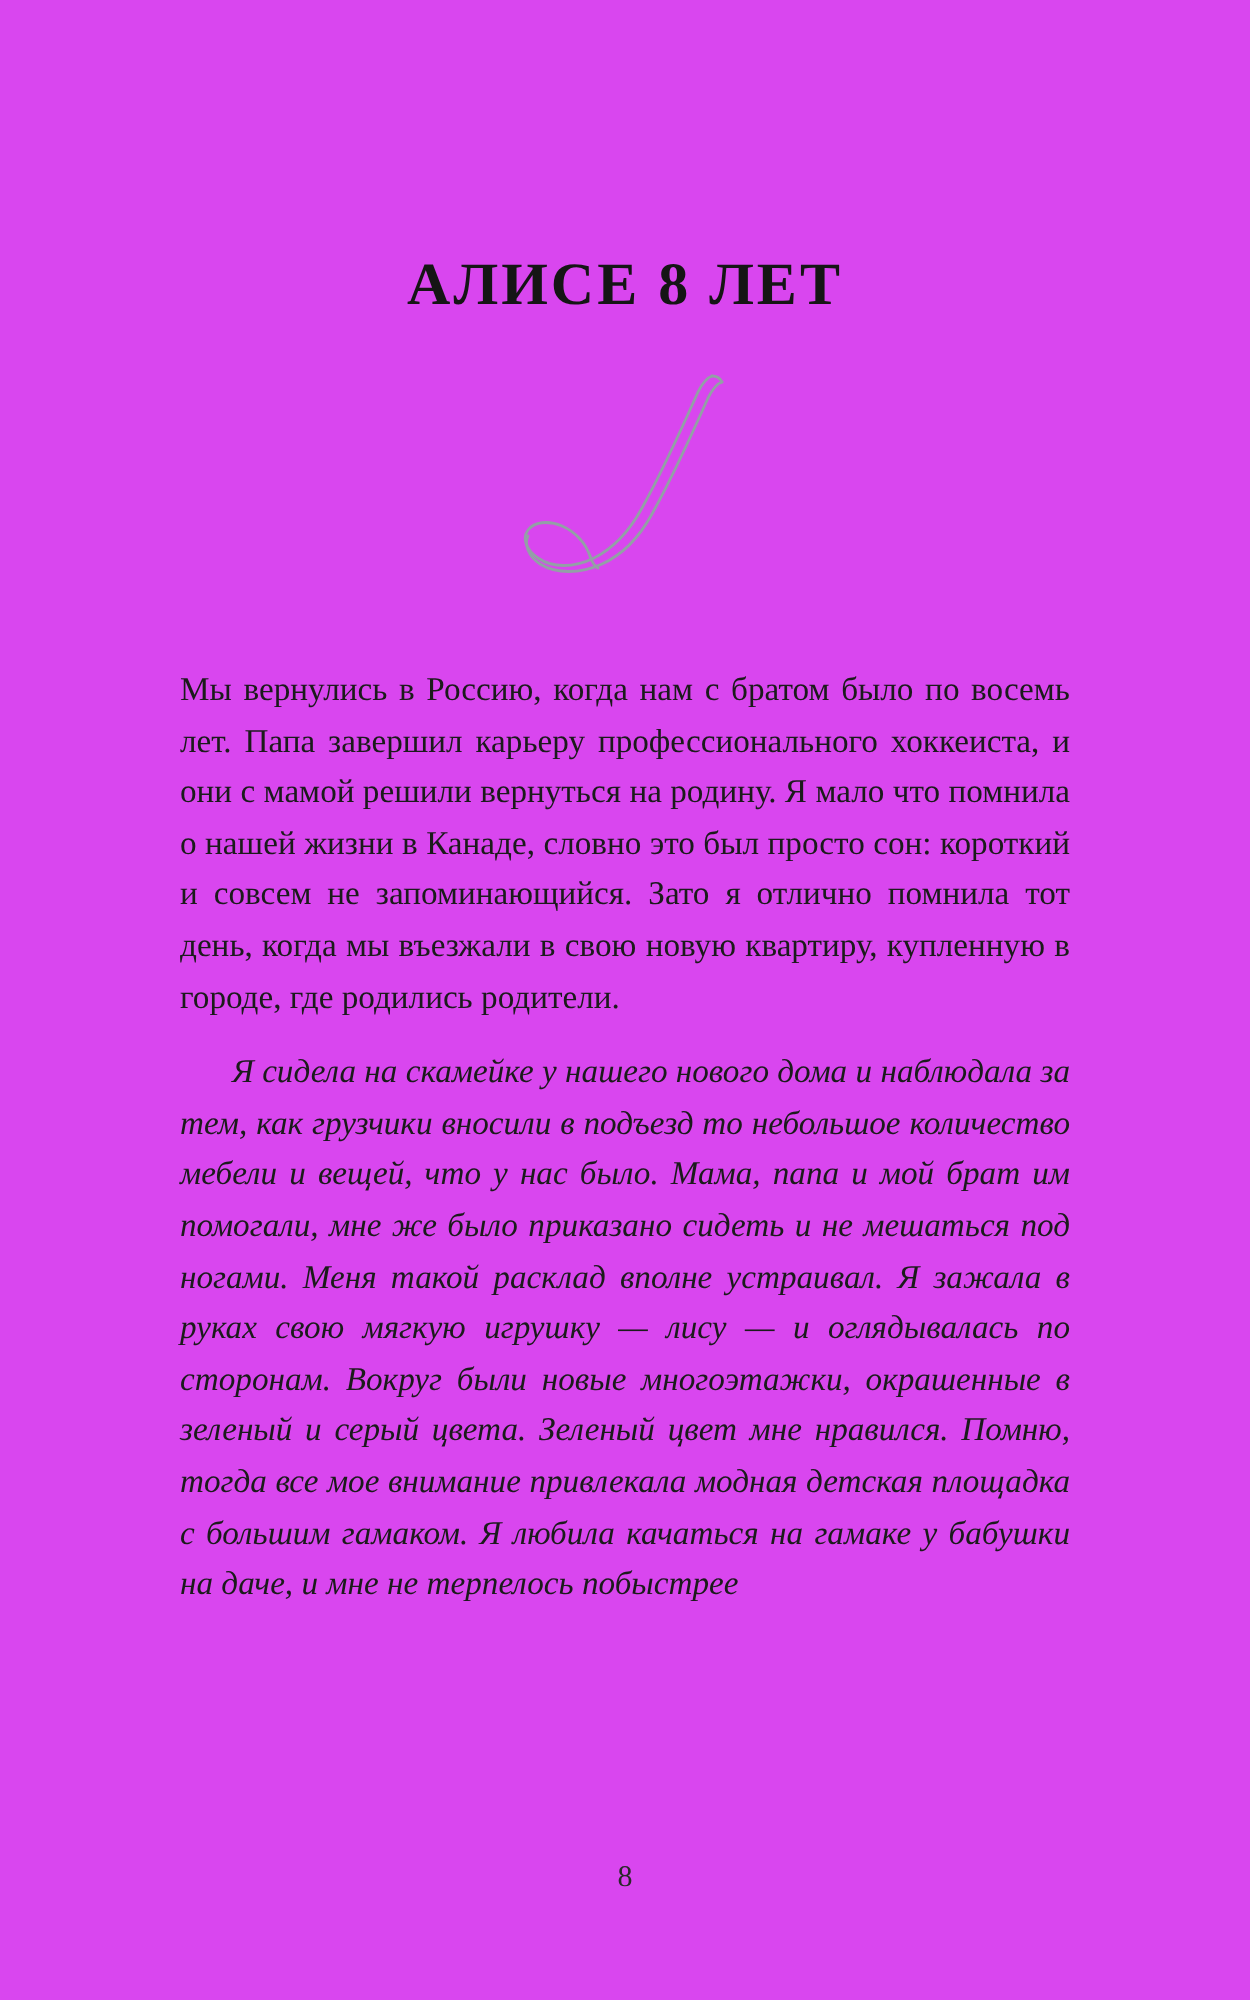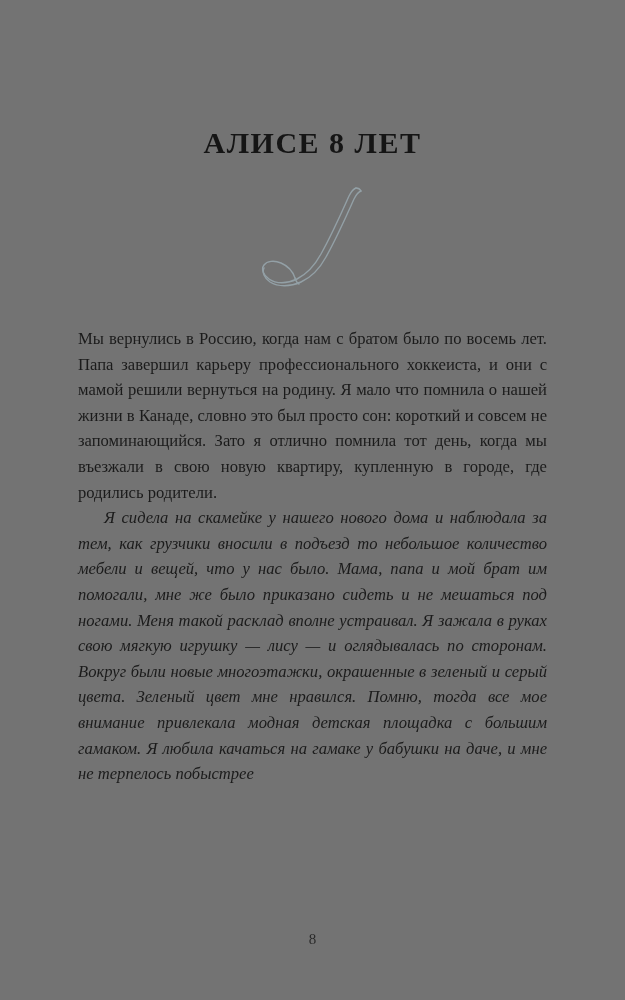--- a/index.html
+++ b/index.html
@@ -14,21 +14,21 @@
     font-family: "Liberation Serif", "DejaVu Serif", serif;
     color: #1a1a1a;
     position: relative;
   }
   .page {
     width: 625px;
     height: 1000px;
     box-sizing: border-box;
     padding: 0 78px;
     position: relative;
-    background: #737373;
+    background: #d946ef;
   }
   .chapter-title {
     margin: 0;
     padding-top: 126px;
     text-align: center;
     font-size: 30px;
     font-weight: bold;
     letter-spacing: 1.5px;
     font-family: "Liberation Serif", "DejaVu Serif", serif;
     color: #151515;
@@ -46,21 +46,21 @@
   .body-text {
     margin-top: 6px;
     font-size: 16.6px;
     line-height: 25.6px;
     text-align: justify;
     text-justify: inter-word;
     color: #1b1b1b;
     hyphens: manual;
   }
   .body-text p {
-    margin: 0;
+    margin: 12px;
   }
   .body-text p + p {
     text-indent: 26px;
     font-style: italic;
   }
   .folio {
     position: absolute;
     left: 0;
     right: 0;
     bottom: 52px;

